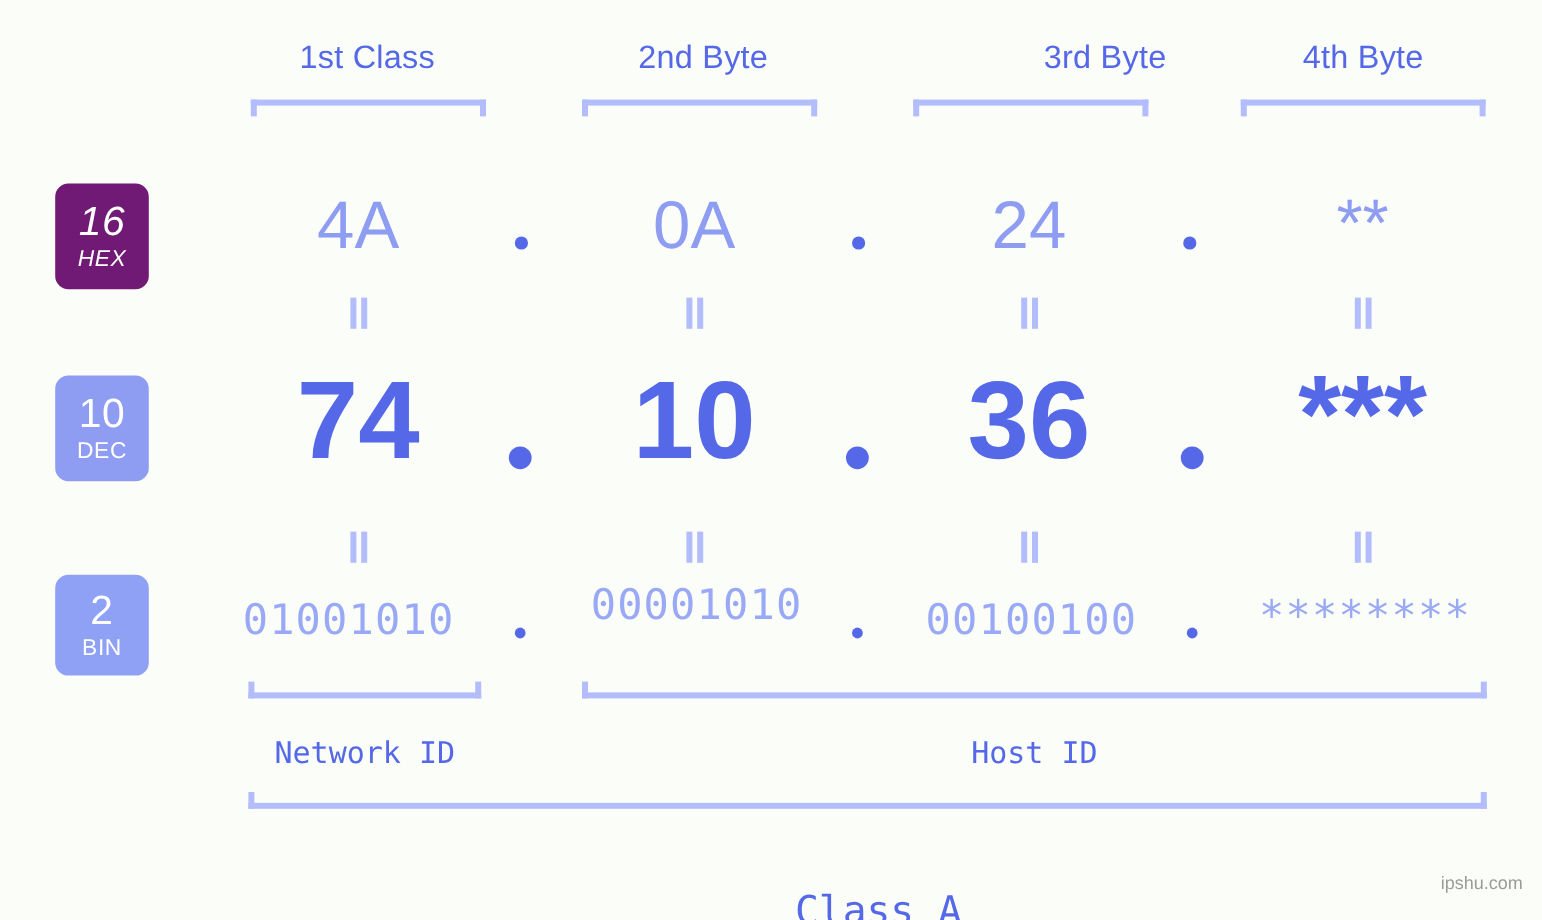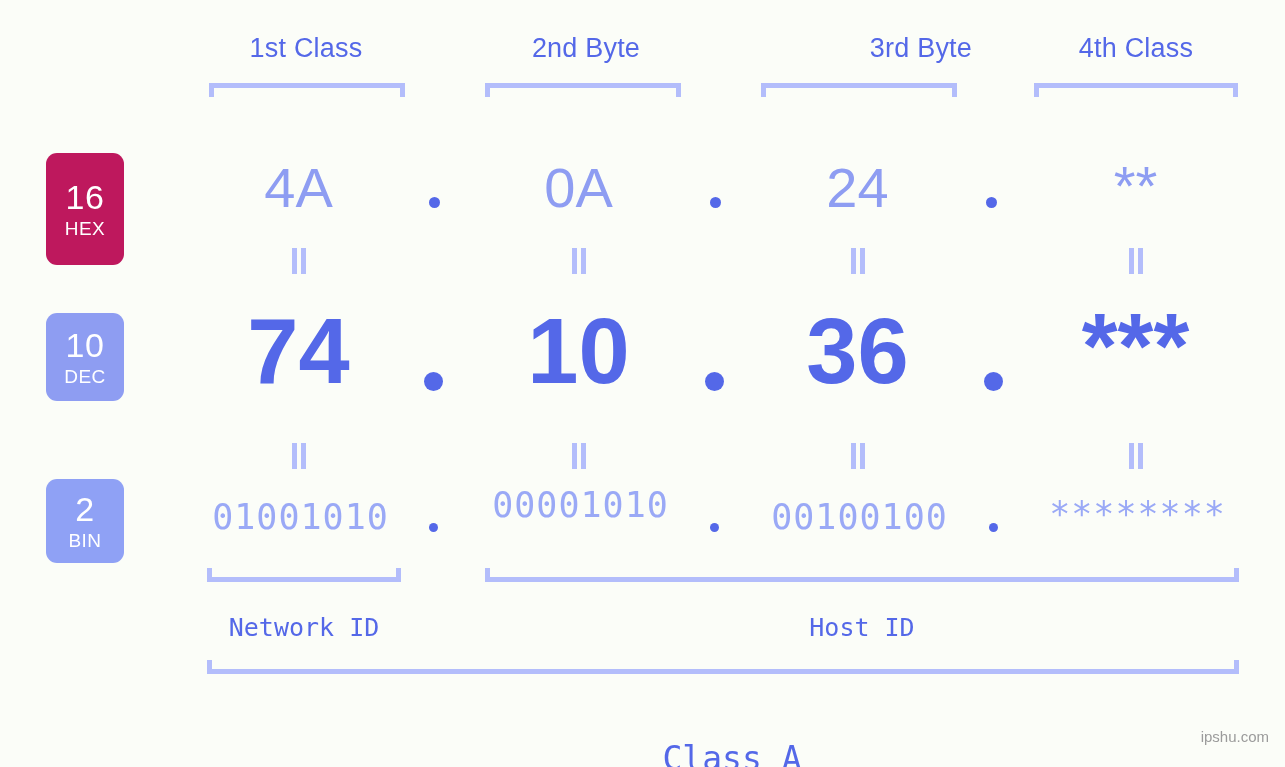--- a/index.html
+++ b/index.html
@@ -70,21 +70,21 @@
     font-size: 34px;
     font-weight: 400;
     letter-spacing: 0.5px;
   }
   .badge .nm {
     font-size: 19px;
     font-weight: 400;
     margin-top: 5px;
     letter-spacing: 0.5px;
   }
-  .badge-hex { top: 153px; height: 112px; background: #be185d; }
+  .badge-hex { top: 153px; height: 88px; background: #701a75; font-style: italic; }
   .badge-dec { top: 313px; height: 88px; background: #8e9df2; }
   .badge-bin { top: 479px; height: 84px; background: #8fa1f5; }
 
   
   .cell {
     position: absolute;
     text-align: center;
     white-space: nowrap;
     font-family: "Liberation Sans", sans-serif;
   }
@@ -164,21 +164,21 @@
   <div class="byte-head" style="left:195px; width:222px;">
     <span>1st Class</span>
   </div>
   <div class="byte-head" style="left:475px; width:222px;">
     <span>2nd Byte</span>
   </div>
   <div class="byte-head" style="left:750px; width:222px;text-align:right;">
     <span>3rd Byte</span>
   </div>
   <div class="byte-head" style="left:1025px; width:222px;">
-    <span>4th Class</span>
+    <span>4th Byte</span>
   </div>
 
   <div class="bracket-top" style="left:209px; top:83px; width:196px;"></div>
   <div class="bracket-top" style="left:485px; top:83px; width:196px;"></div>
   <div class="bracket-top" style="left:761px; top:83px; width:196px;"></div>
   <div class="bracket-top" style="left:1034px; top:83px; width:204px;"></div>
 
   <div class="badge badge-hex">
     <span class="num">16</span>
     <span class="nm">HEX</span>
@@ -257,21 +257,21 @@
   </div>
   <div class="eq" style="left:850px; top:443px;">
     <i></i>
       <i></i>
   </div>
   <div class="eq" style="left:1128px; top:443px;">
     <i></i>
       <i></i>
   </div>
 
-  <div class="cell row-bin" style="left:196px; top:500px; width:209px;">
+  <div class="cell row-bin" style="left:186px; top:500px; width:209px;">
     <span class="val">01001010</span>
   </div>
   <div class="dot" style="left:429px; top:523px; width:9px; height:9px;"></div>
 
   <div class="cell row-bin" style="left:476px; top:488px; width:209px;">
     <span class="val">00001010</span>
   </div>
   <div class="dot" style="left:710px; top:523px; width:9px; height:9px;"></div>
 
   <div class="cell row-bin" style="left:755px; top:500px; width:209px;">

